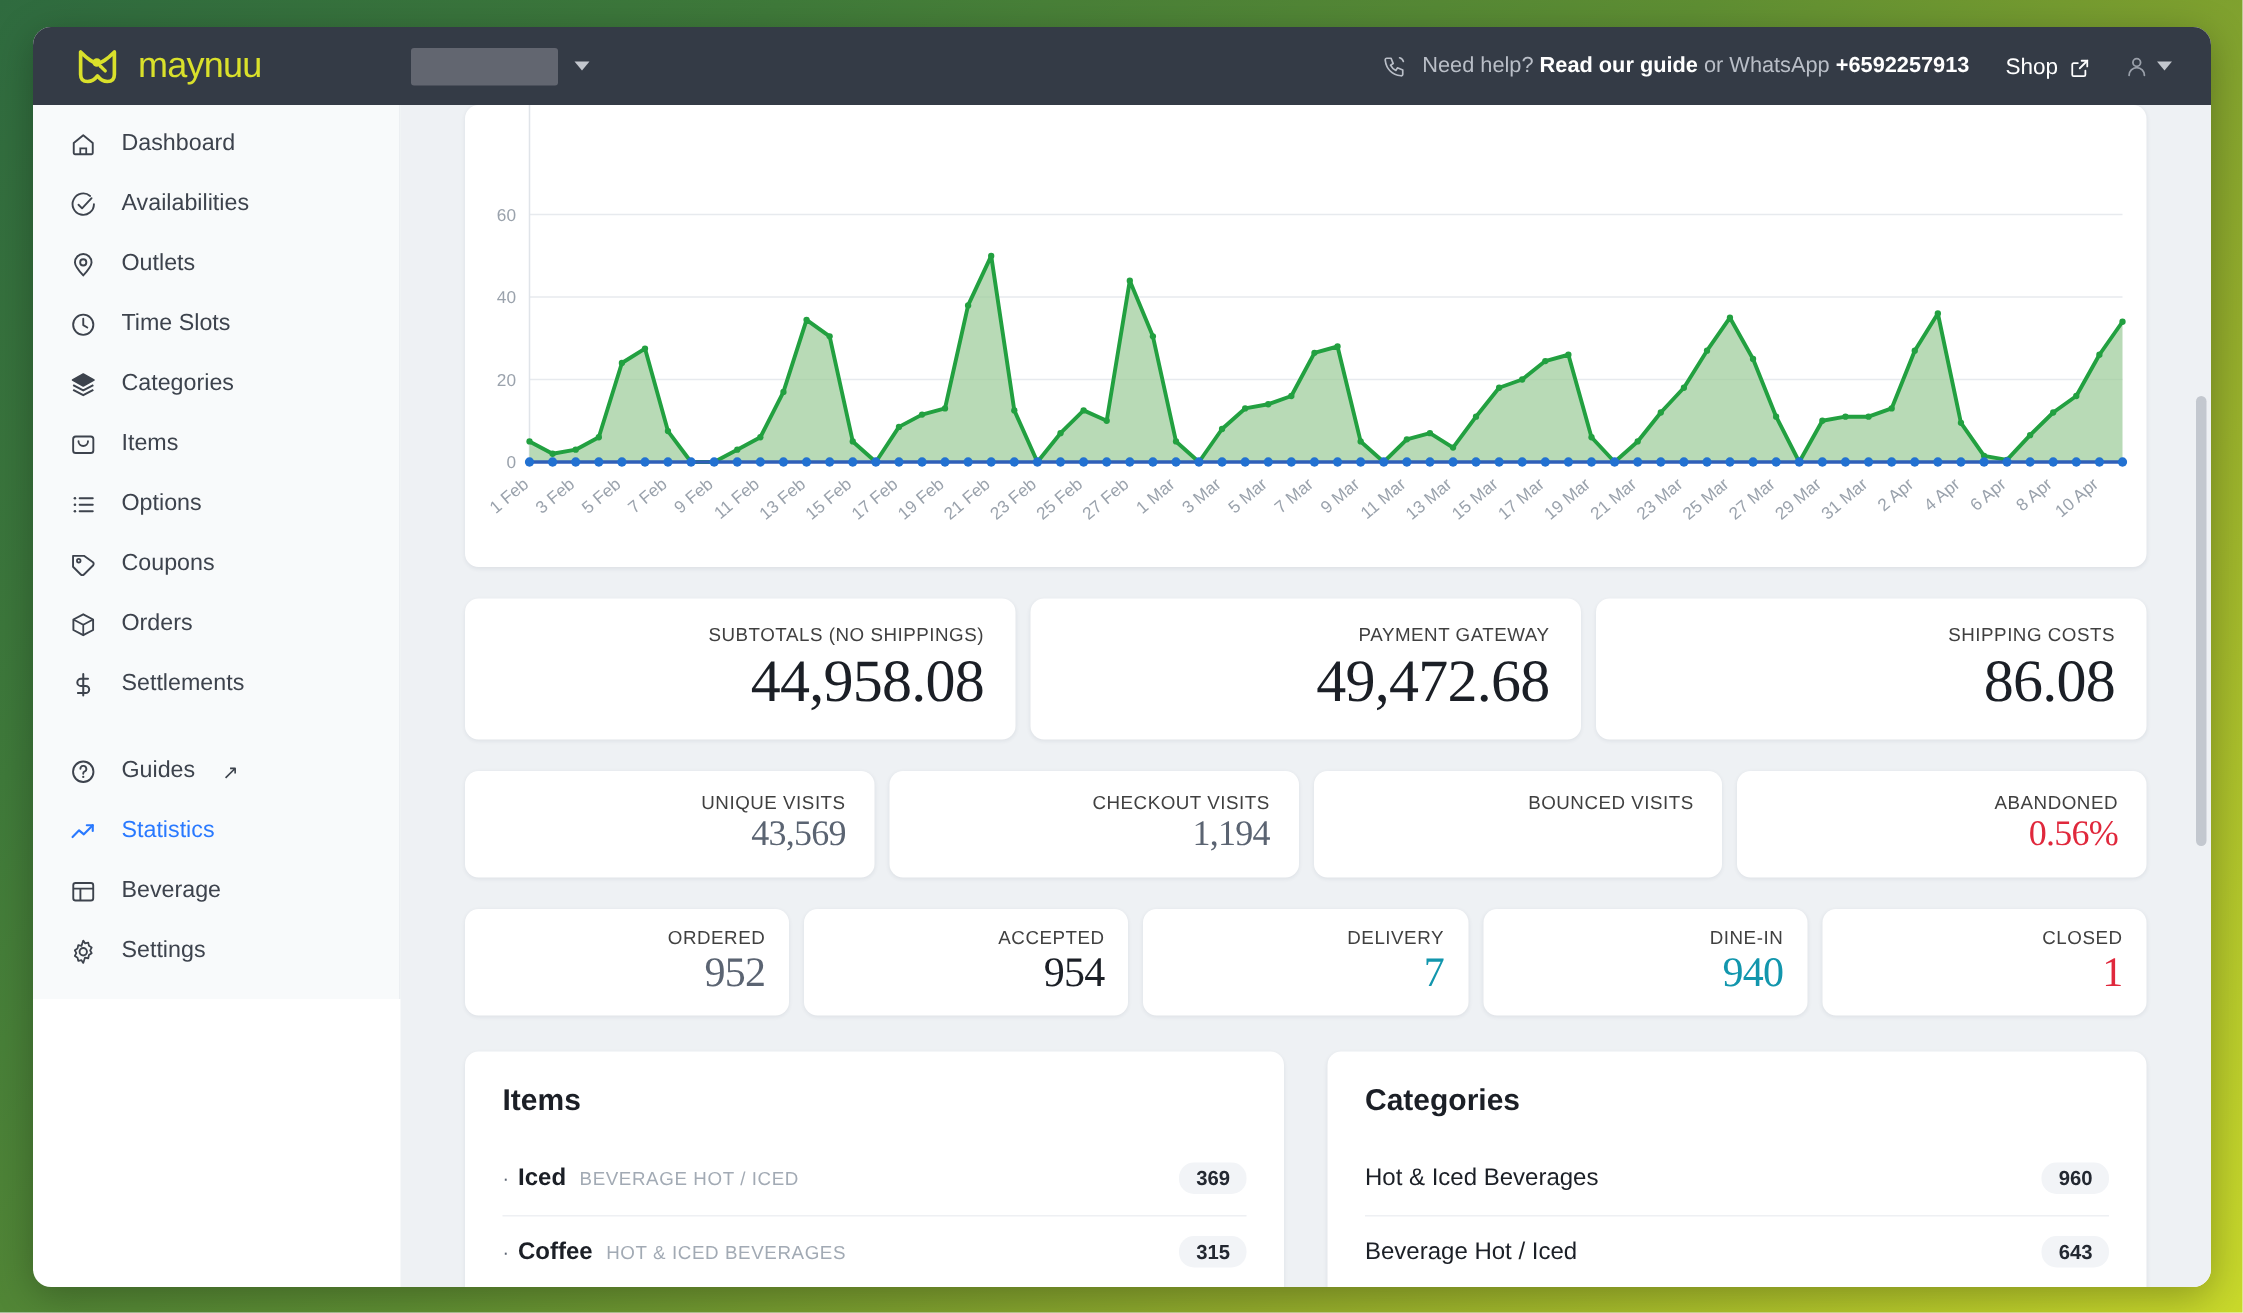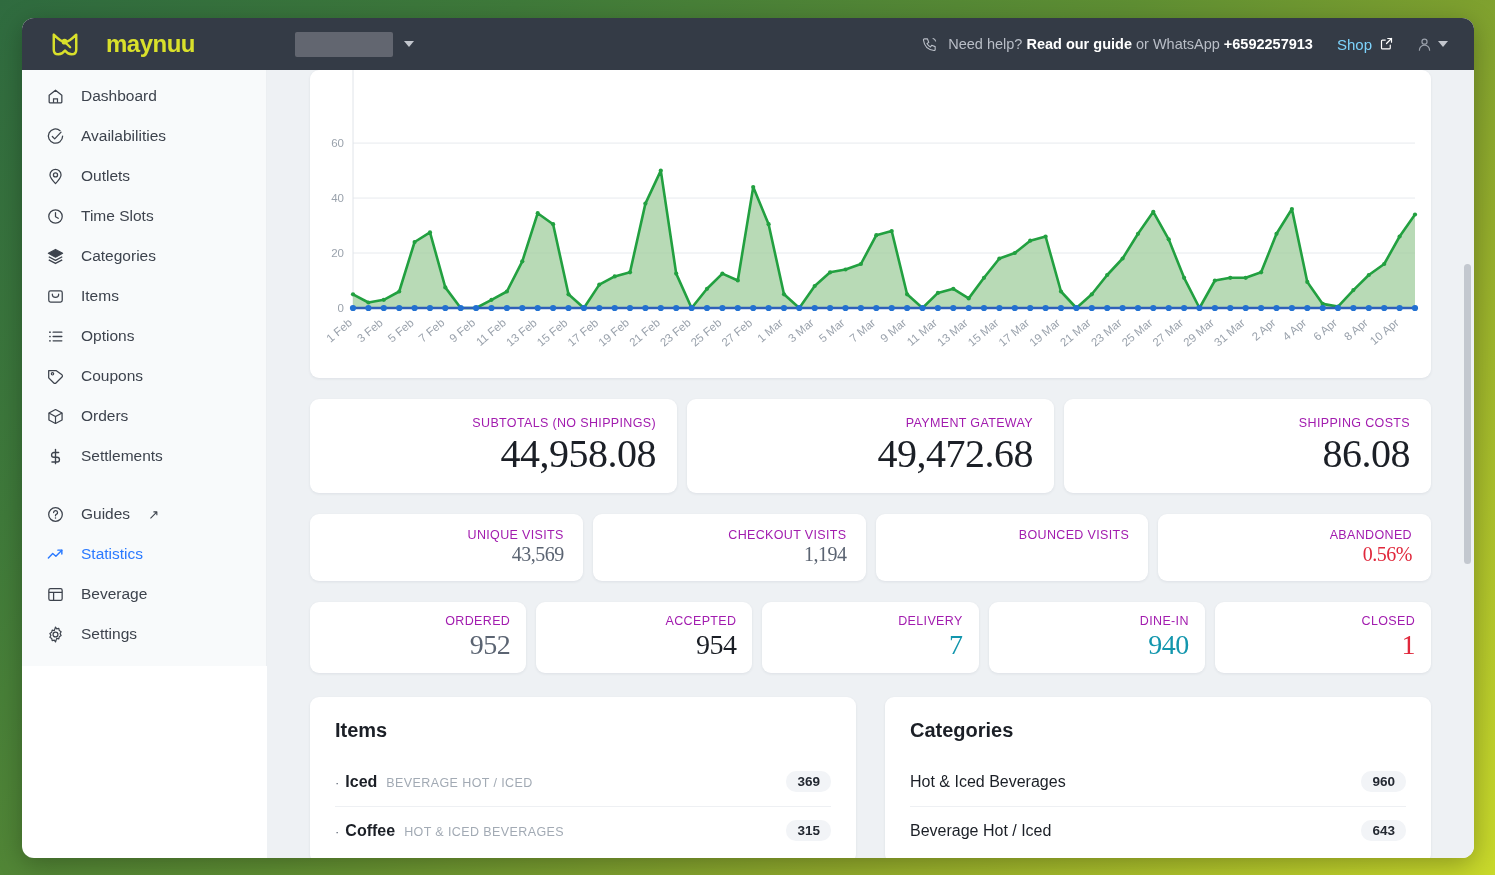--- a/index.html
+++ b/index.html
@@ -26,43 +26,43 @@
   
   #topbar {
     position: absolute; left: 0; top: 0;
     width: 100%; height: 52px;
     background: #343b46;
     display: flex; align-items: center;
   }
   #logo-wrap { display: flex; align-items: center; margin-left: 28px; }
   #logo-mark { width: 30px; height: 30px; }
   #logo-text {
-    color: #d9e02b; font-size: 24px; font-weight: bold;
-    letter-spacing: -0.5px; margin-left: 26px; text-align: right;
+    color: #d9e02b; font-size: 24px; font-weight: normal;
+    letter-spacing: -0.5px; margin-left: 12px; text-align: right;
   }
   #outlet-select {
     margin-left: 100px; display: flex; align-items: center; gap: 11px;
   }
   #outlet-box {
     width: 98px; height: 25px; background: #626670; border-radius: 2px;
   }
   .caret-down {
     width: 0; height: 0;
     border-left: 5px solid transparent; border-right: 5px solid transparent;
     border-top: 6px solid #c3c7ce;
   }
   #topbar-right {
     margin-left: auto; margin-right: 26px;
     display: flex; align-items: center; gap: 10px;
     font-size: 14.5px; color: #b9bec7;
   }
   #help-text { color: #b9bec7; }
   #help-text b { color: #ffffff; font-weight: bold; }
   #shop-link {
-    color: #7dd3fc; display: flex; align-items: flex-start; gap: 7px;
+    color: #ffffff; display: flex; align-items: flex-end; gap: 7px;
     margin-left: 14px; font-size: 15px;
   }
   #account-btn { display: flex; align-items: center; gap: 5px; margin-left: 12px; }
 
   
   #sidebar {
     position: absolute; left: 0; top: 52px;
     width: 245px; height: 596px;
     background: #f8fafb;
     border-right: 1px solid #eceff2;
@@ -100,29 +100,29 @@
 
   
   .stat-row { display: flex; gap: 10px; margin-top: 21px; }
   .stat-card {
     background: #fff; border-radius: 9px;
     box-shadow: 0 1px 3px rgba(25,40,60,0.08);
     flex: 1 1 0; padding: 17px 21px 18px 21px;
     text-align: right;
   }
   .stat-label {
-    font-size: 12.5px; color: #a21caf; letter-spacing: 0.35px;
+    font-size: 12.5px; color: #404040; letter-spacing: 0.35px;
     text-transform: uppercase; white-space: nowrap;
   }
   .stat-value {
     font-size: 40px; font-weight: normal; color: #20242b;
     line-height: 1.08; margin-top: 2px; letter-spacing: -0.5px; font-family: Liberation Serif, serif;
   }
   .stat-card.r2 { padding: 14px 19px 15px 19px; }
-  .stat-card.r2 .stat-value { font-size: 20px; }
+  .stat-card.r2 .stat-value { font-size: 24px; }
   .stat-card.r3 { padding: 12px 16px 13px 0; }
   .stat-card.r3 .stat-value { font-size: 28px; }
   .v-gray  { color: #5b6472 !important; }
   .v-dark  { color: #1b1f26 !important; }
   .v-red   { color: #e0283c !important; }
   .v-teal  { color: #1296ad !important; }
 
   
   #panels { display: flex; gap: 29px; margin-top: 24px; }
   .panel { flex: 1 1 0; padding: 22px 25px 8px 25px; }

